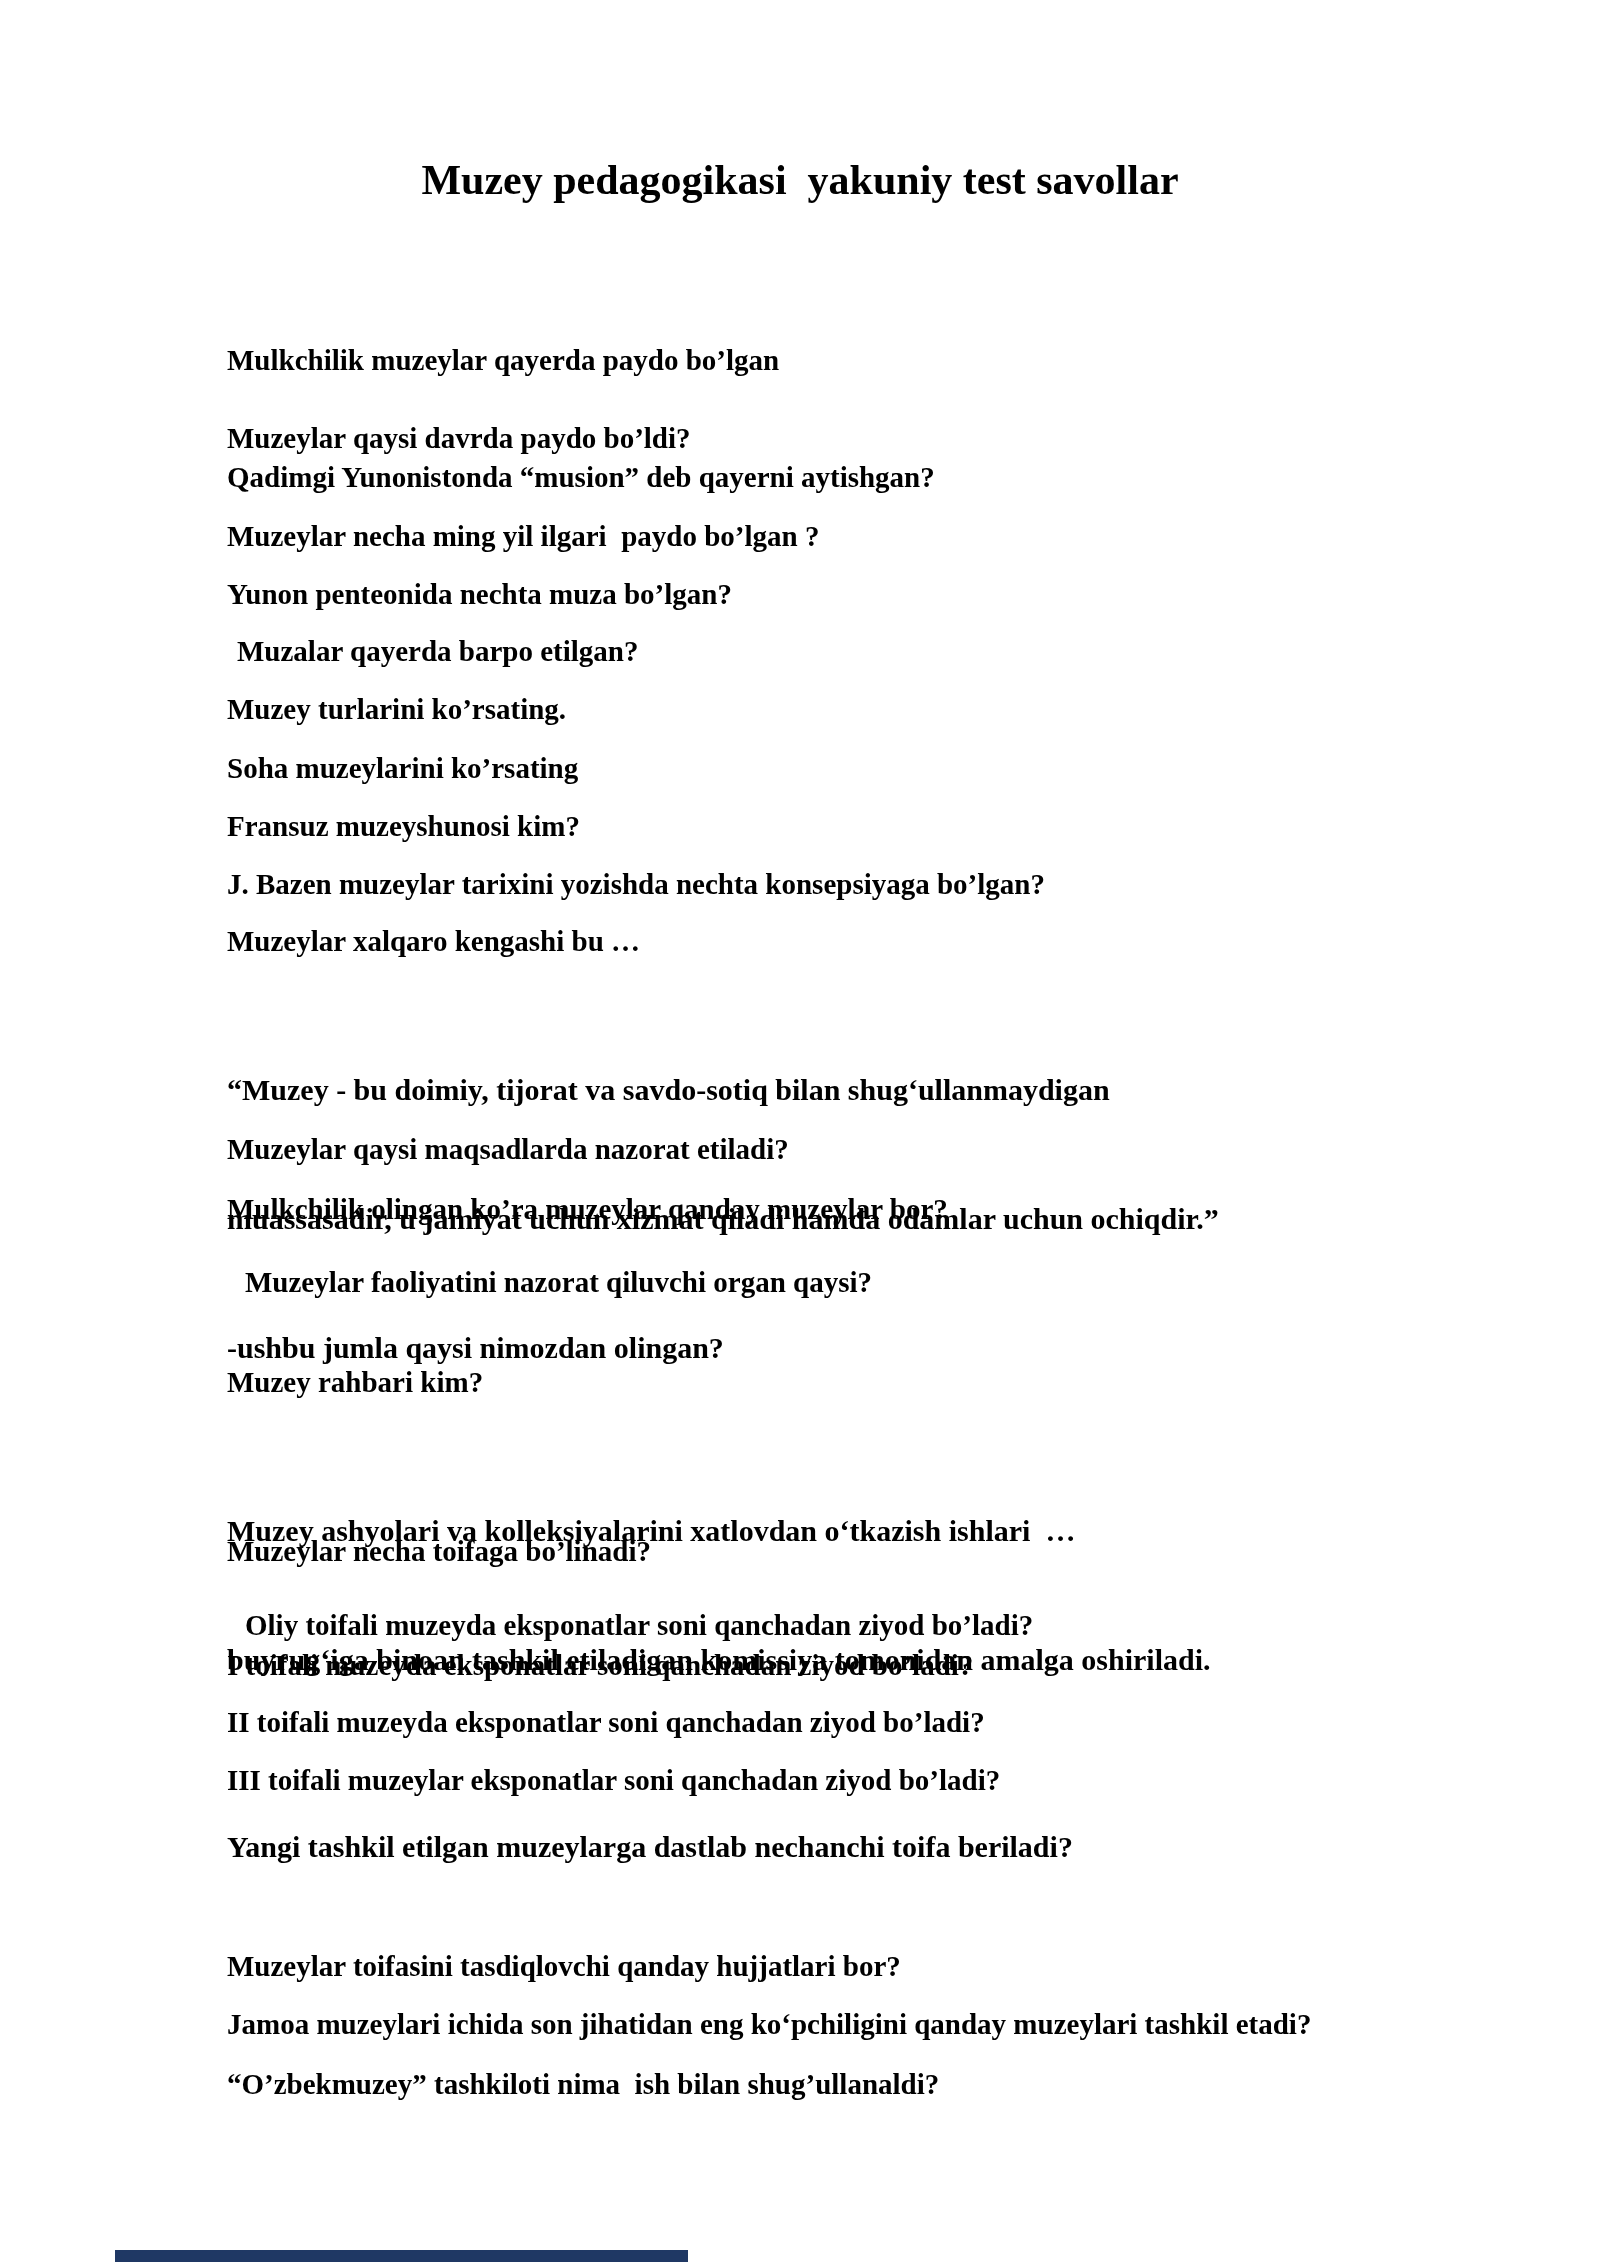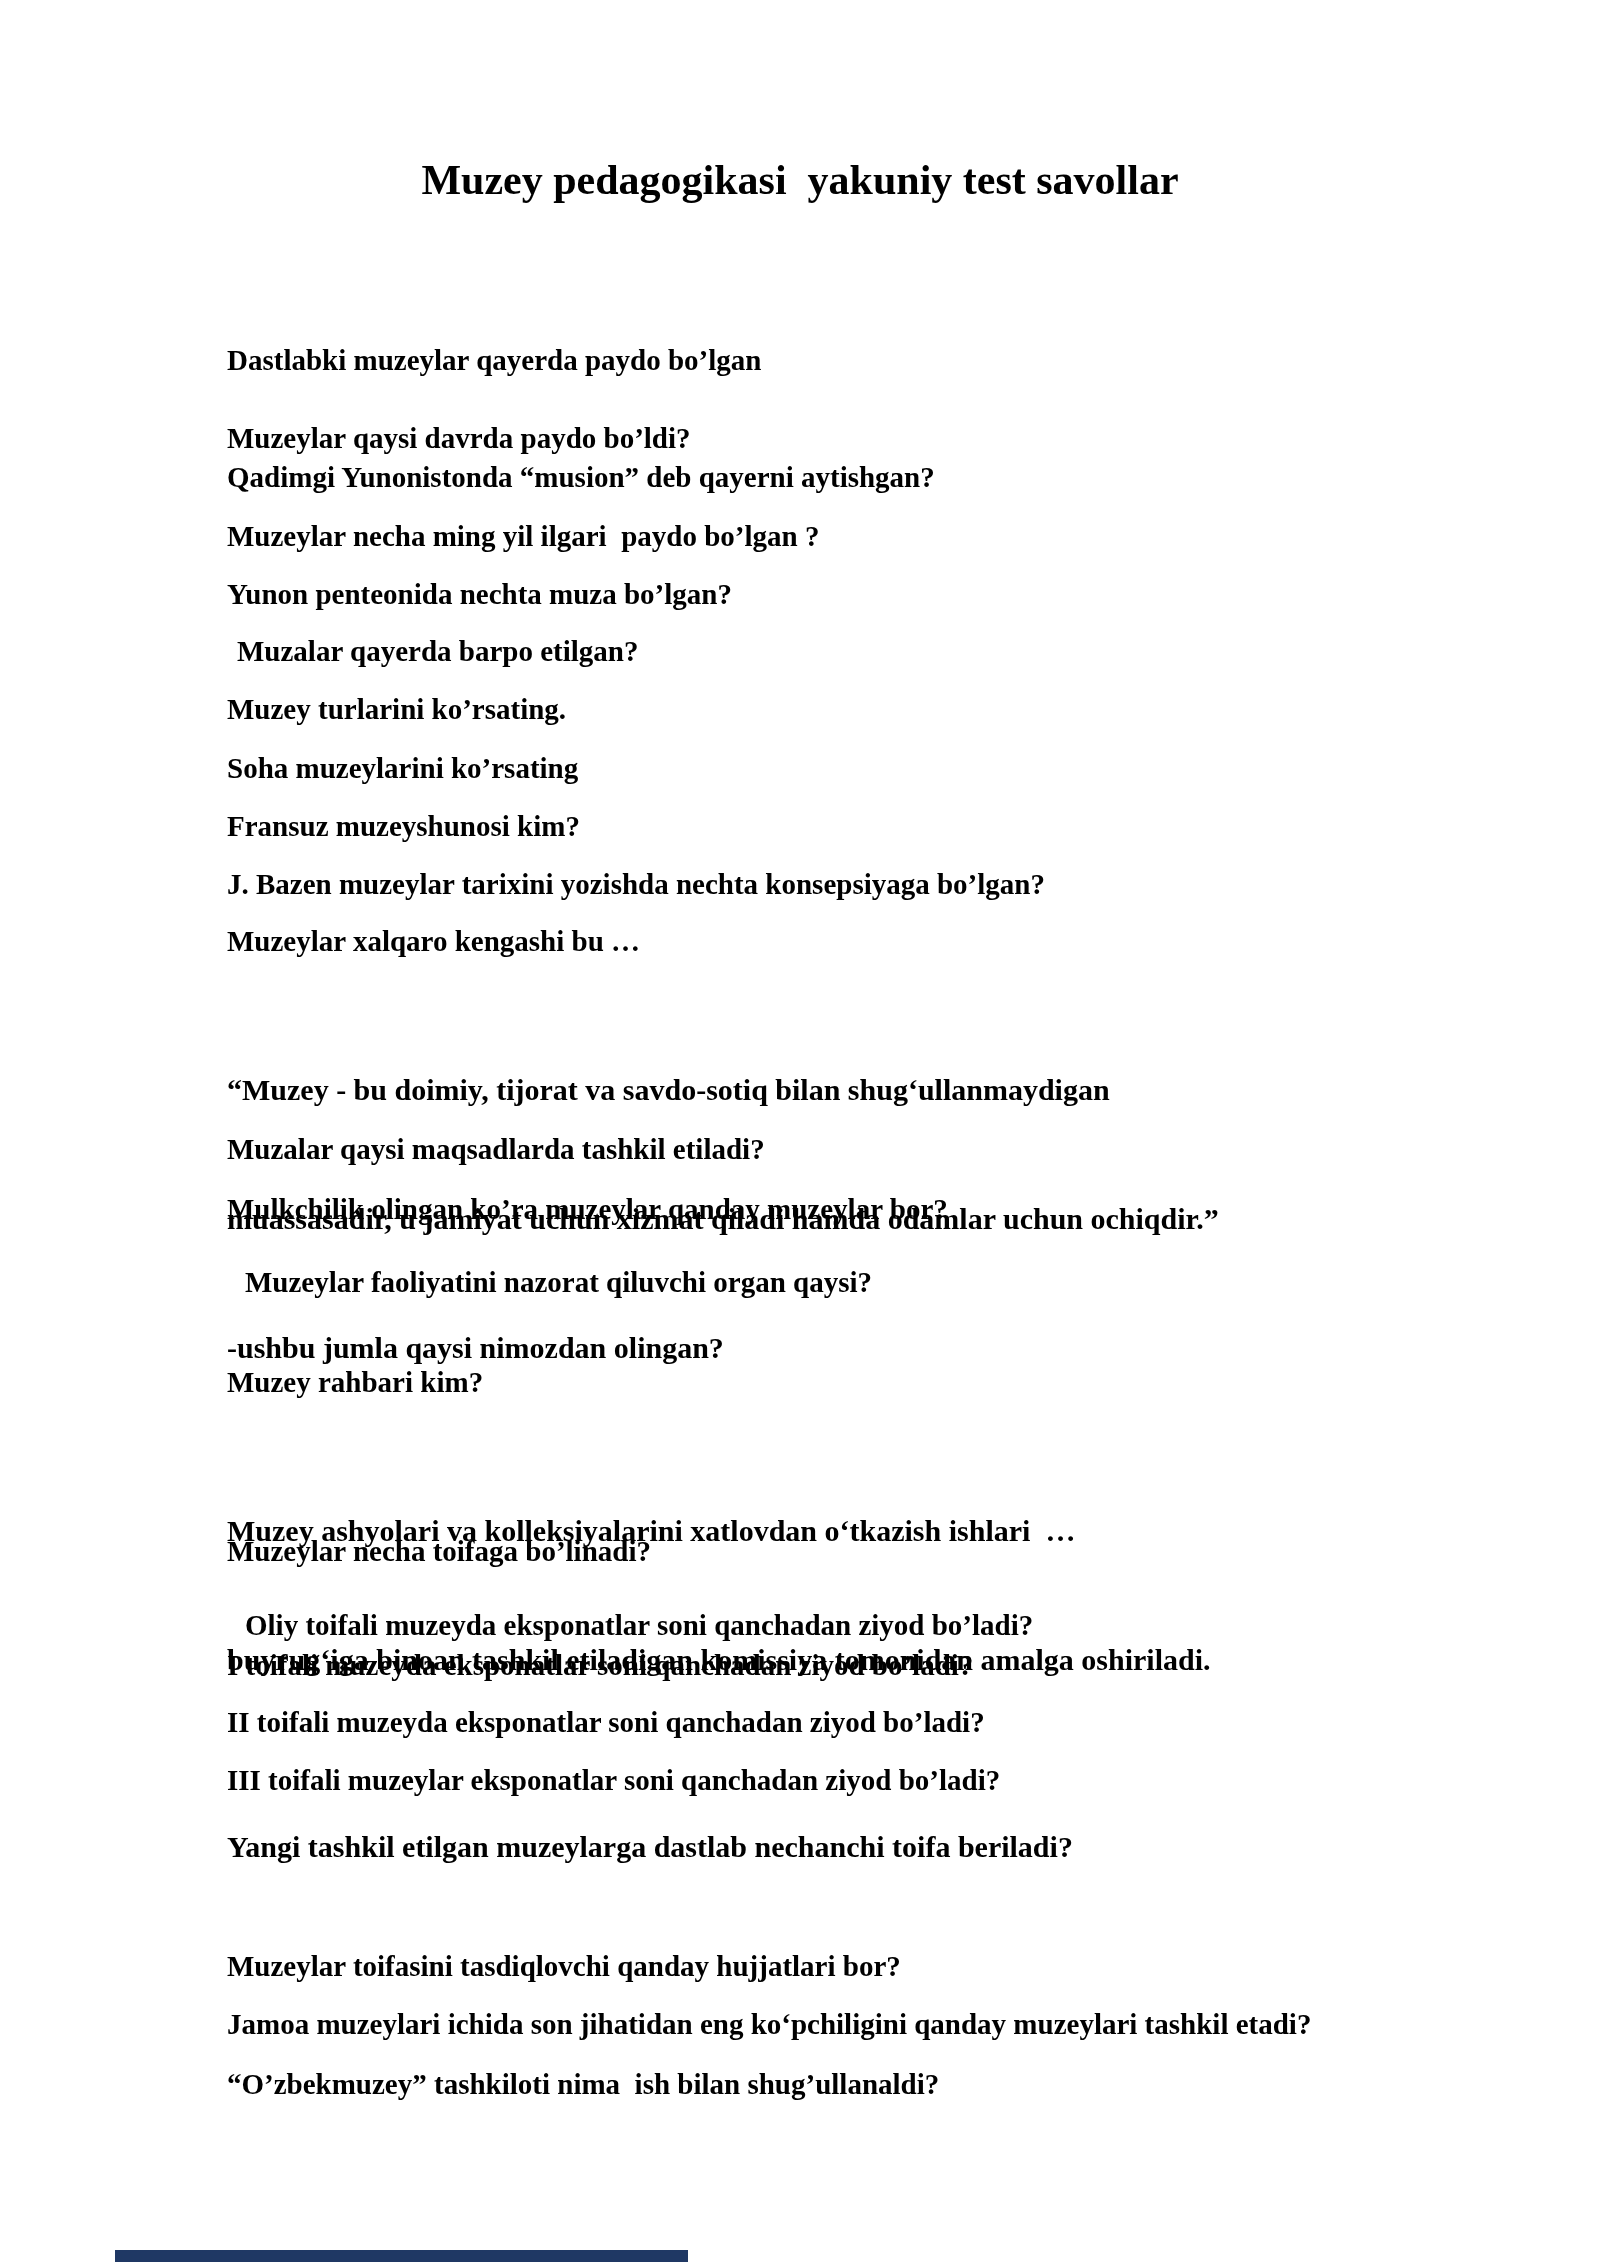--- a/index.html
+++ b/index.html
@@ -42,39 +42,39 @@
     background:#1f3864;
   }
 </style>
 </head>
 <body>
 
 <div class="page">
 
   <h1 class="title">Muzey pedagogikasi  yakuniy test savollar</h1>
 
-  <div class="q" style="top:341px">Dastlabki muzeylar qayerda paydo bo’lgan</div>
+  <div class="q" style="top:341px">Mulkchilik muzeylar qayerda paydo bo’lgan</div>
   <div class="q" style="top:419px">Muzeylar qaysi davrda paydo bo’ldi?</div>
   <div class="q" style="top:458px">Qadimgi Yunonistonda “musion” deb qayerni aytishgan?</div>
   <div class="q" style="top:575px">Yunon penteonida nechta muza bo’lgan?</div>
   <div class="q" style="top:517px">Muzeylar necha ming yil ilgari  paydo bo’lgan ?</div>
   <div class="q ind1" style="top:632px">Muzalar qayerda barpo etilgan?</div>
   <div class="q" style="top:690px">Muzey turlarini ko’rsating.</div>
   <div class="q" style="top:749px">Soha muzeylarini ko’rsating</div>
   <div class="q" style="top:807px">Fransuz muzeyshunosi kim?</div>
   <div class="q" style="top:865px">J. Bazen muzeylar tarixini yozishda nechta konsepsiyaga bo’lgan?</div>
   <div class="q" style="top:922px">Muzeylar xalqaro kengashi bu …</div>
 
   <div class="q big" style="top:982px">
     <div class="line">“Muzey - bu doimiy, tijorat va savdo-sotiq bilan shug‘ullanmaydigan</div>
     <div class="line">muassasadir, u jamiyat uchun xizmat qiladi hamda odamlar uchun ochiqdir.”</div>
     <div class="line">-ushbu jumla qaysi nimozdan olingan?</div>
   </div>
 
-  <div class="q" style="top:1130px">Muzalar qaysi maqsadlarda tashkil etiladi?</div>
+  <div class="q" style="top:1130px">Muzeylar qaysi maqsadlarda nazorat etiladi?</div>
   <div class="q" style="top:1190px">Mulkchilik olingan ko’ra muzeylar qanday muzeylar bor?</div>
   <div class="q ind2" style="top:1247px">Muzeylar faoliyatini nazorat qiluvchi organ qaysi?</div>
   <div class="q" style="top:1363px">Muzey rahbari kim?</div>
 
   <div class="q big" style="top:1423px">
     <div class="line">Muzey ashyolari va kolleksiyalarini xatlovdan o‘tkazish ishlari  …</div>
     <div class="line">buyrug‘iga binoan tashkil etiladigan komissiya tomonidan amalga oshiriladi.</div>
   </div>
 
   <div class="q" style="top:1532px">Muzeylar necha toifaga bo’linadi?</div>

